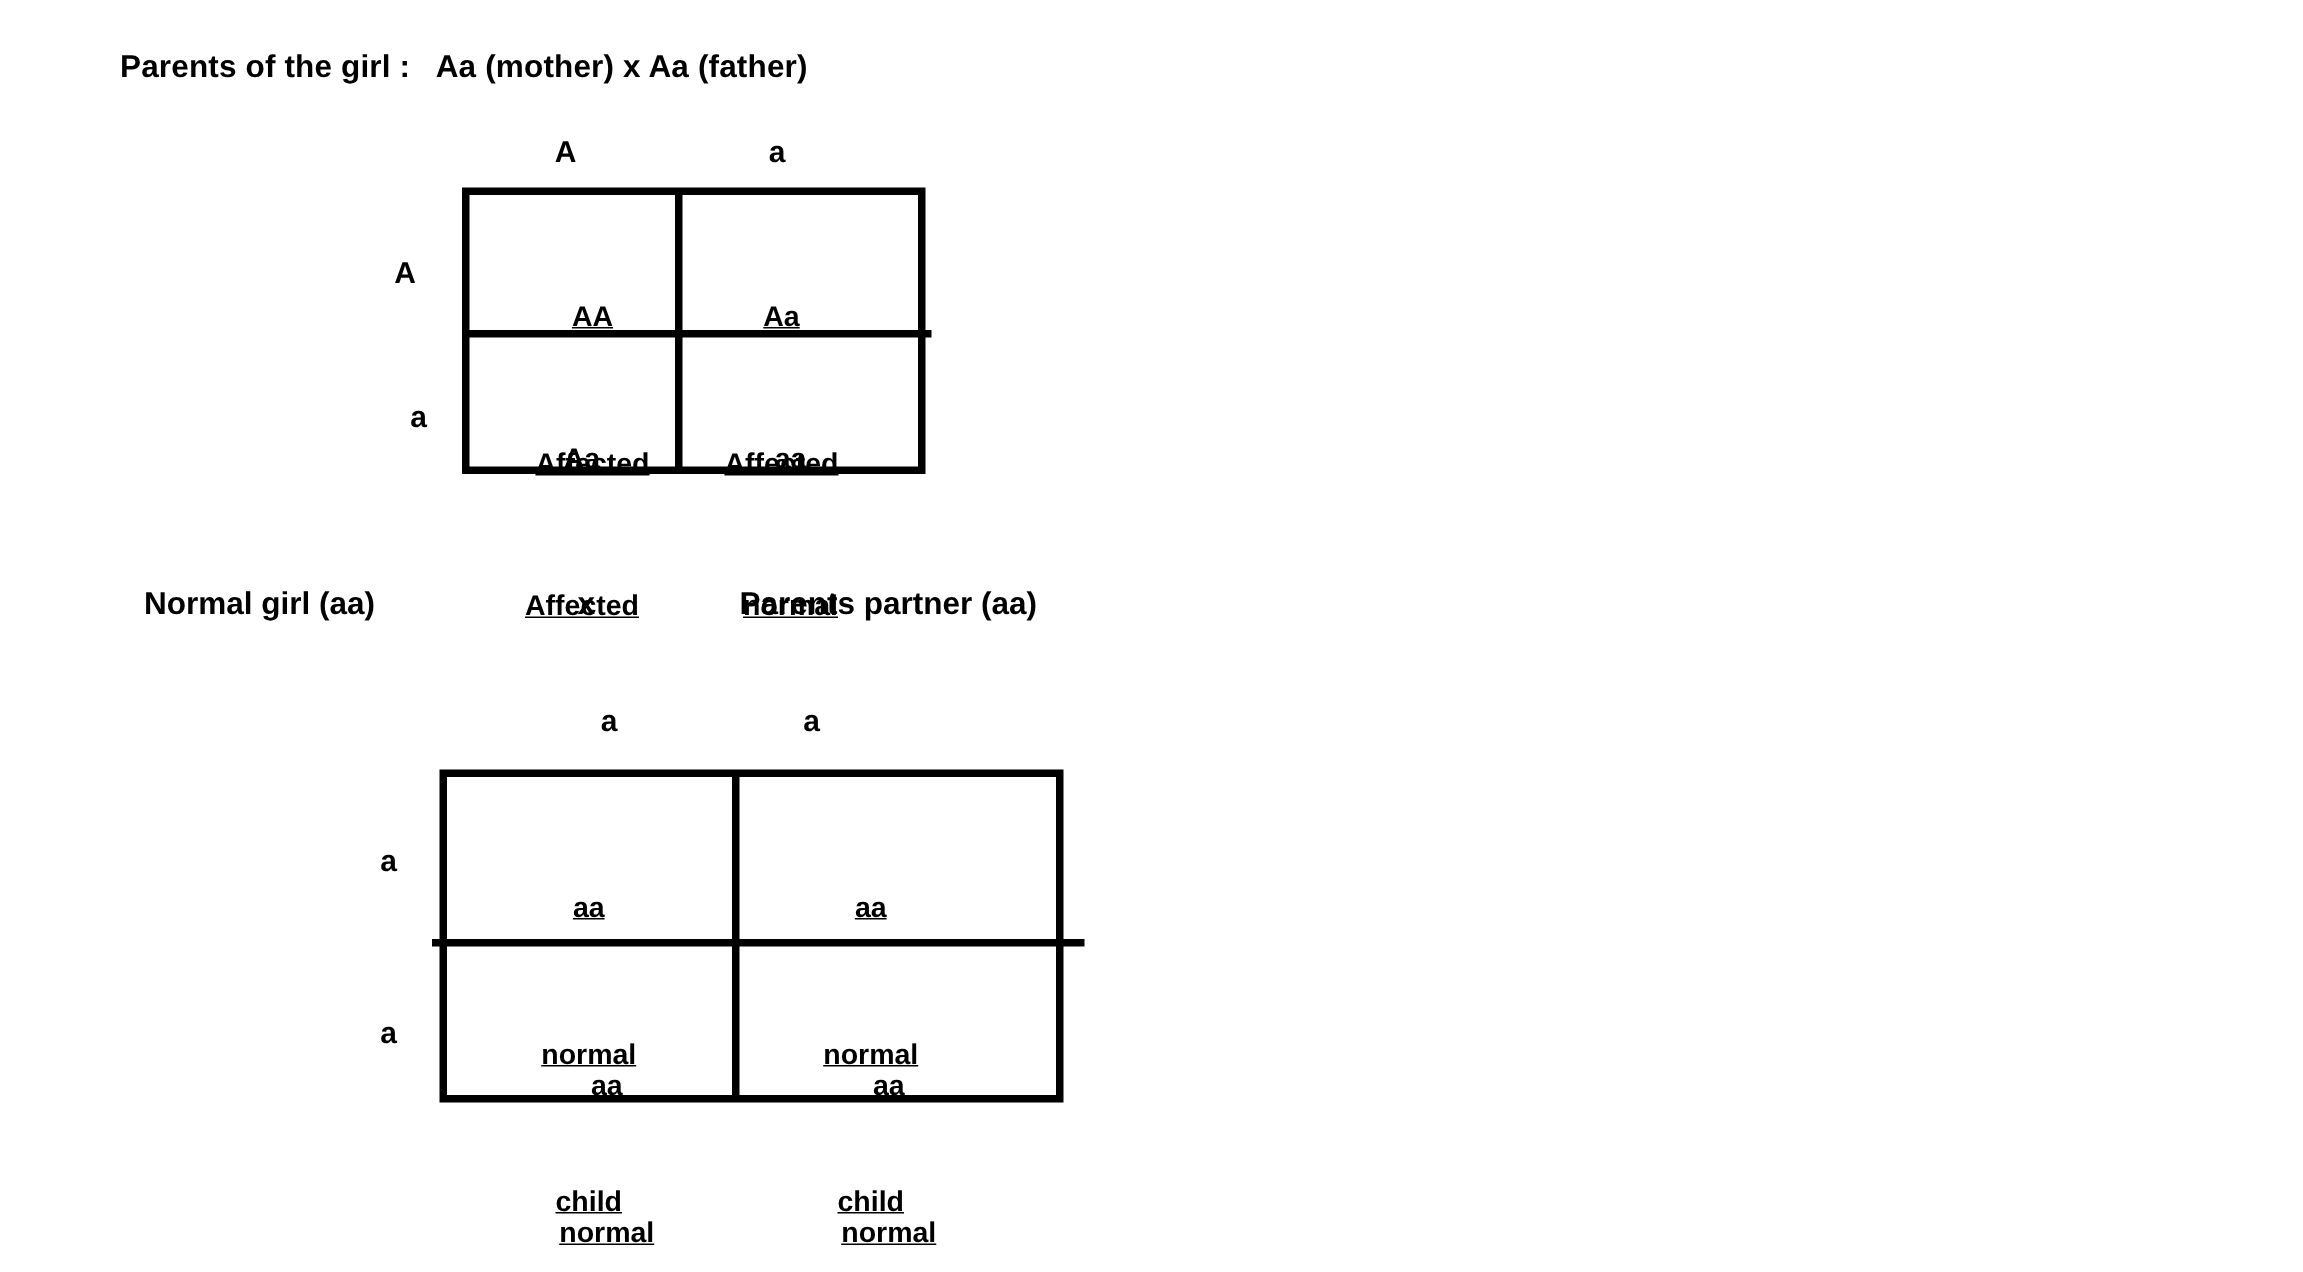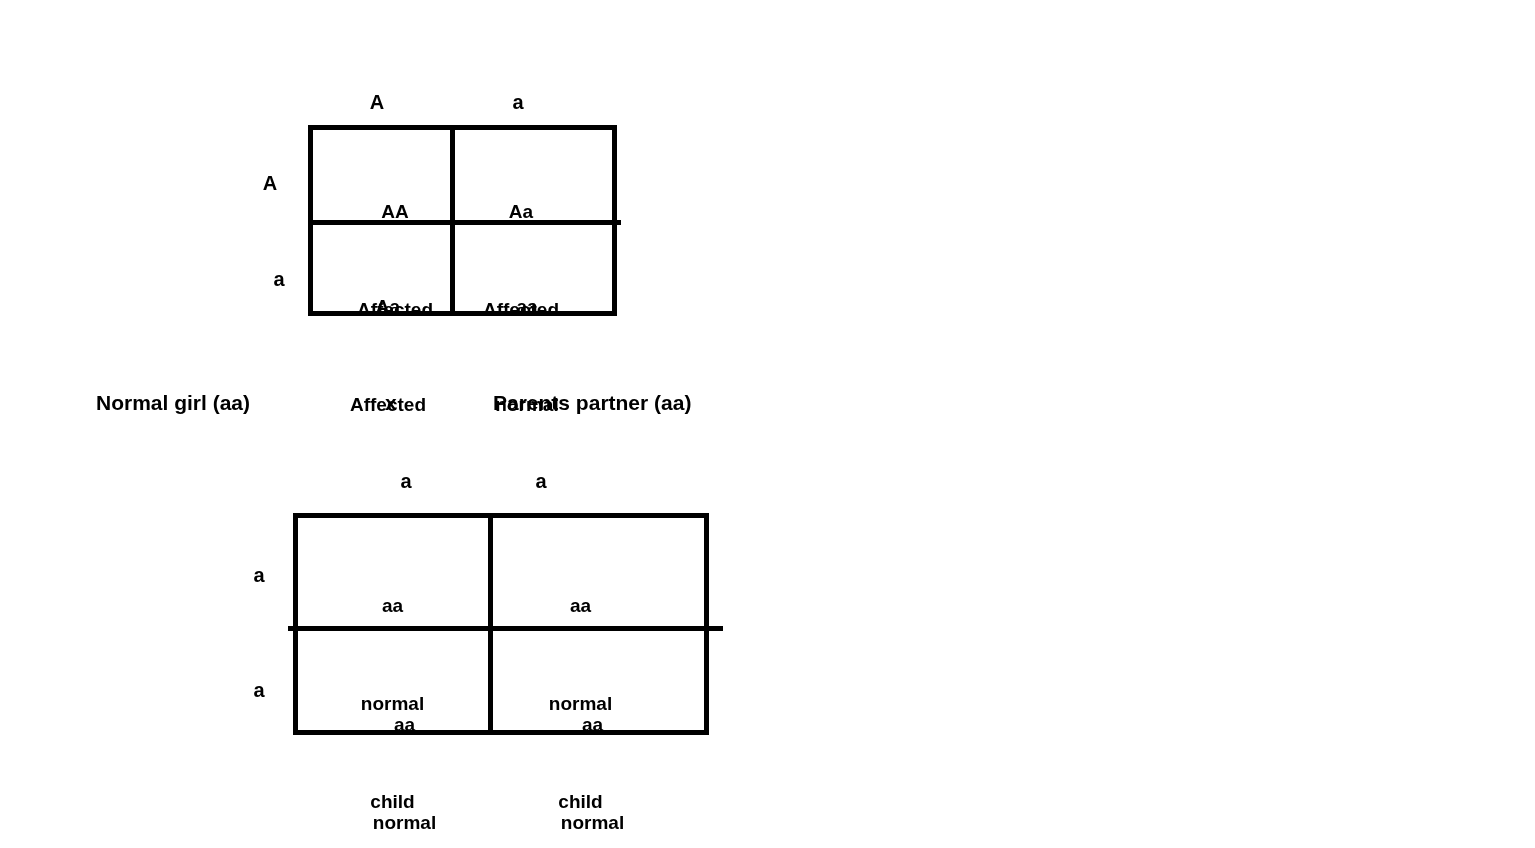--- a/index.html
+++ b/index.html
@@ -98,21 +98,21 @@
     background: #000000;
     height: 5px;
   }
   .cell-text {
     position: absolute;
     font-size: 19px;
     font-weight: bold;
     line-height: 1.72;
     white-space: pre;
   }
-  .cell-text span { display: block; }
+  .cell-text span { display: block; text-decoration: underline; }
 
   
   #punnett-1 { left: 0; top: 0; }
   #p1-box {
     left: 308px;
     top: 125px;
     width: 309px;
     height: 191px;
   }
   #p1-vdiv {
@@ -161,20 +161,21 @@
   #p2-cell-00 { left: 310px; top: 525px; text-align: center; width: 165px; }
   #p2-cell-01 { left: 498px; top: 525px; text-align: center; width: 165px; }
   #p2-cell-10 { left: 322px; top: 644px; text-align: center; width: 165px; }
   #p2-cell-11 { left: 510px; top: 644px; text-align: center; width: 165px; }
 </style>
 </head>
 <body>
 
 <div id="canvas">
 
+  <div class="heading" id="parents-heading">Parents of the girl :   Aa (mother) x Aa (father)</div>
 
   <div class="punnett" id="punnett-1">
 
     <div class="col-head" id="p1-head-a-upper">A</div>
     <div class="col-head" id="p1-head-a-lower">a</div>
 
     <div class="row-head" id="p1-row-a-upper">A</div>
     <div class="row-head" id="p1-row-a-lower">a</div>
 
     <div class="grid-box" id="p1-box"></div>

